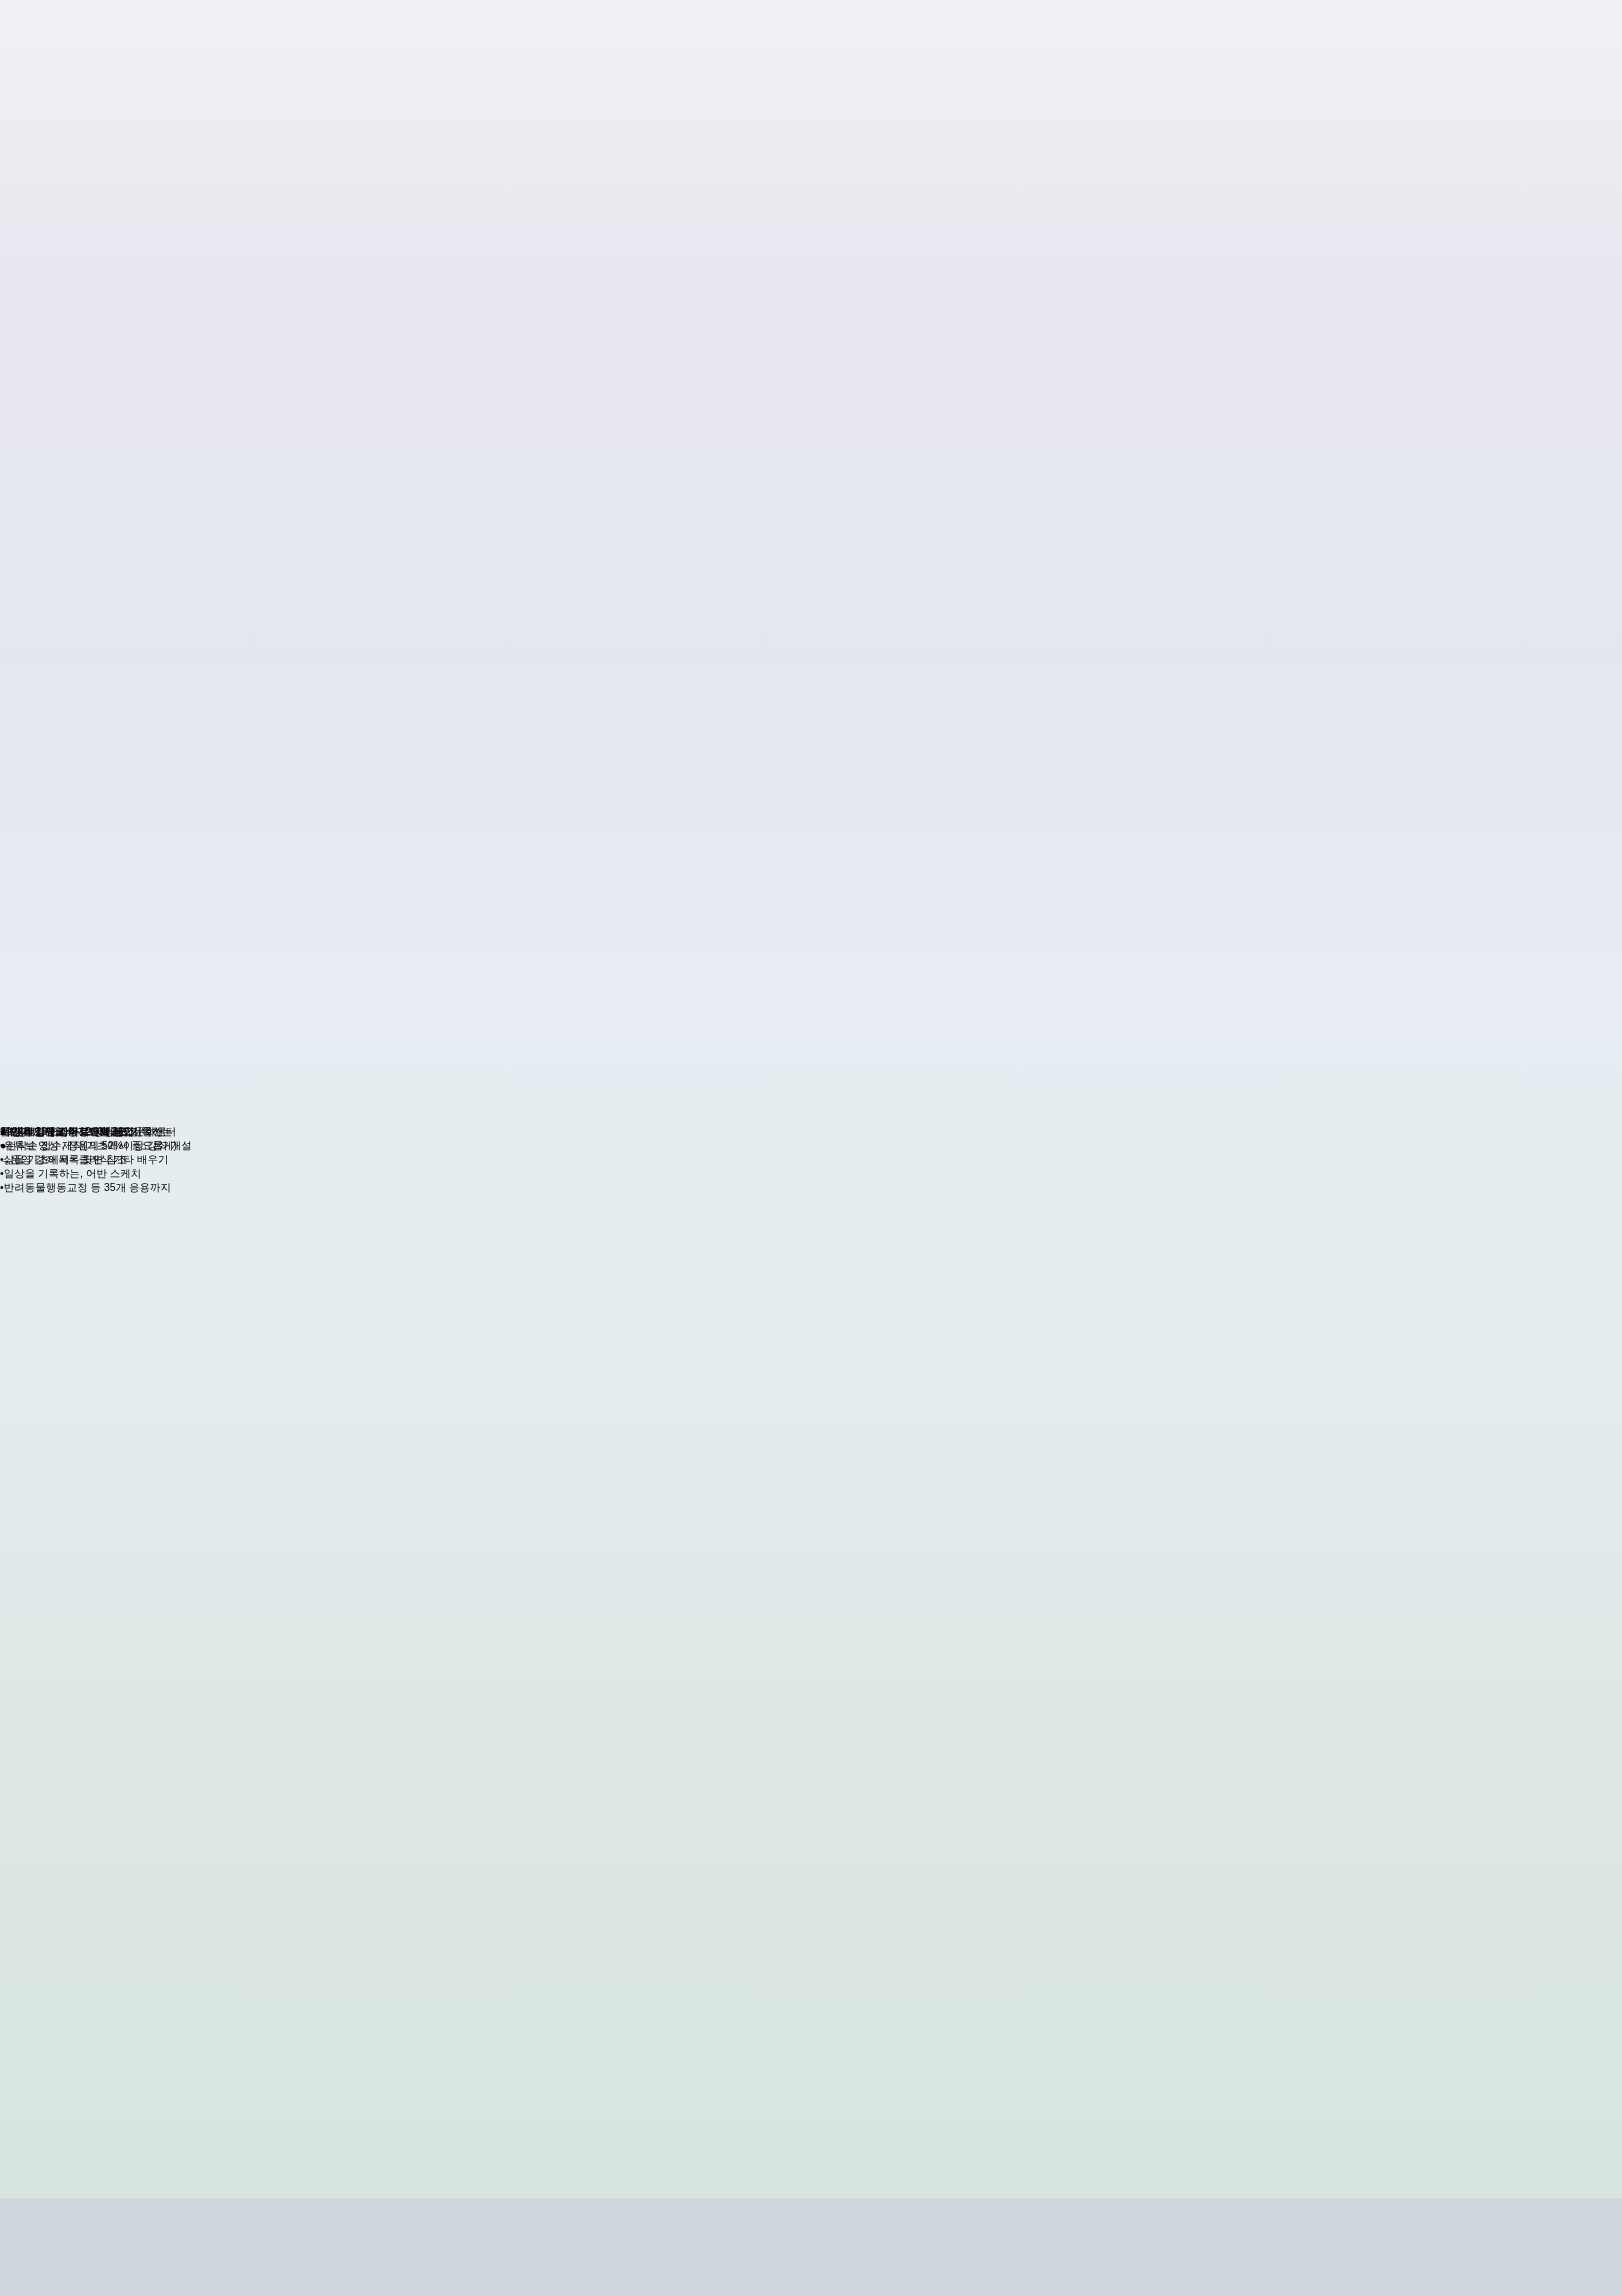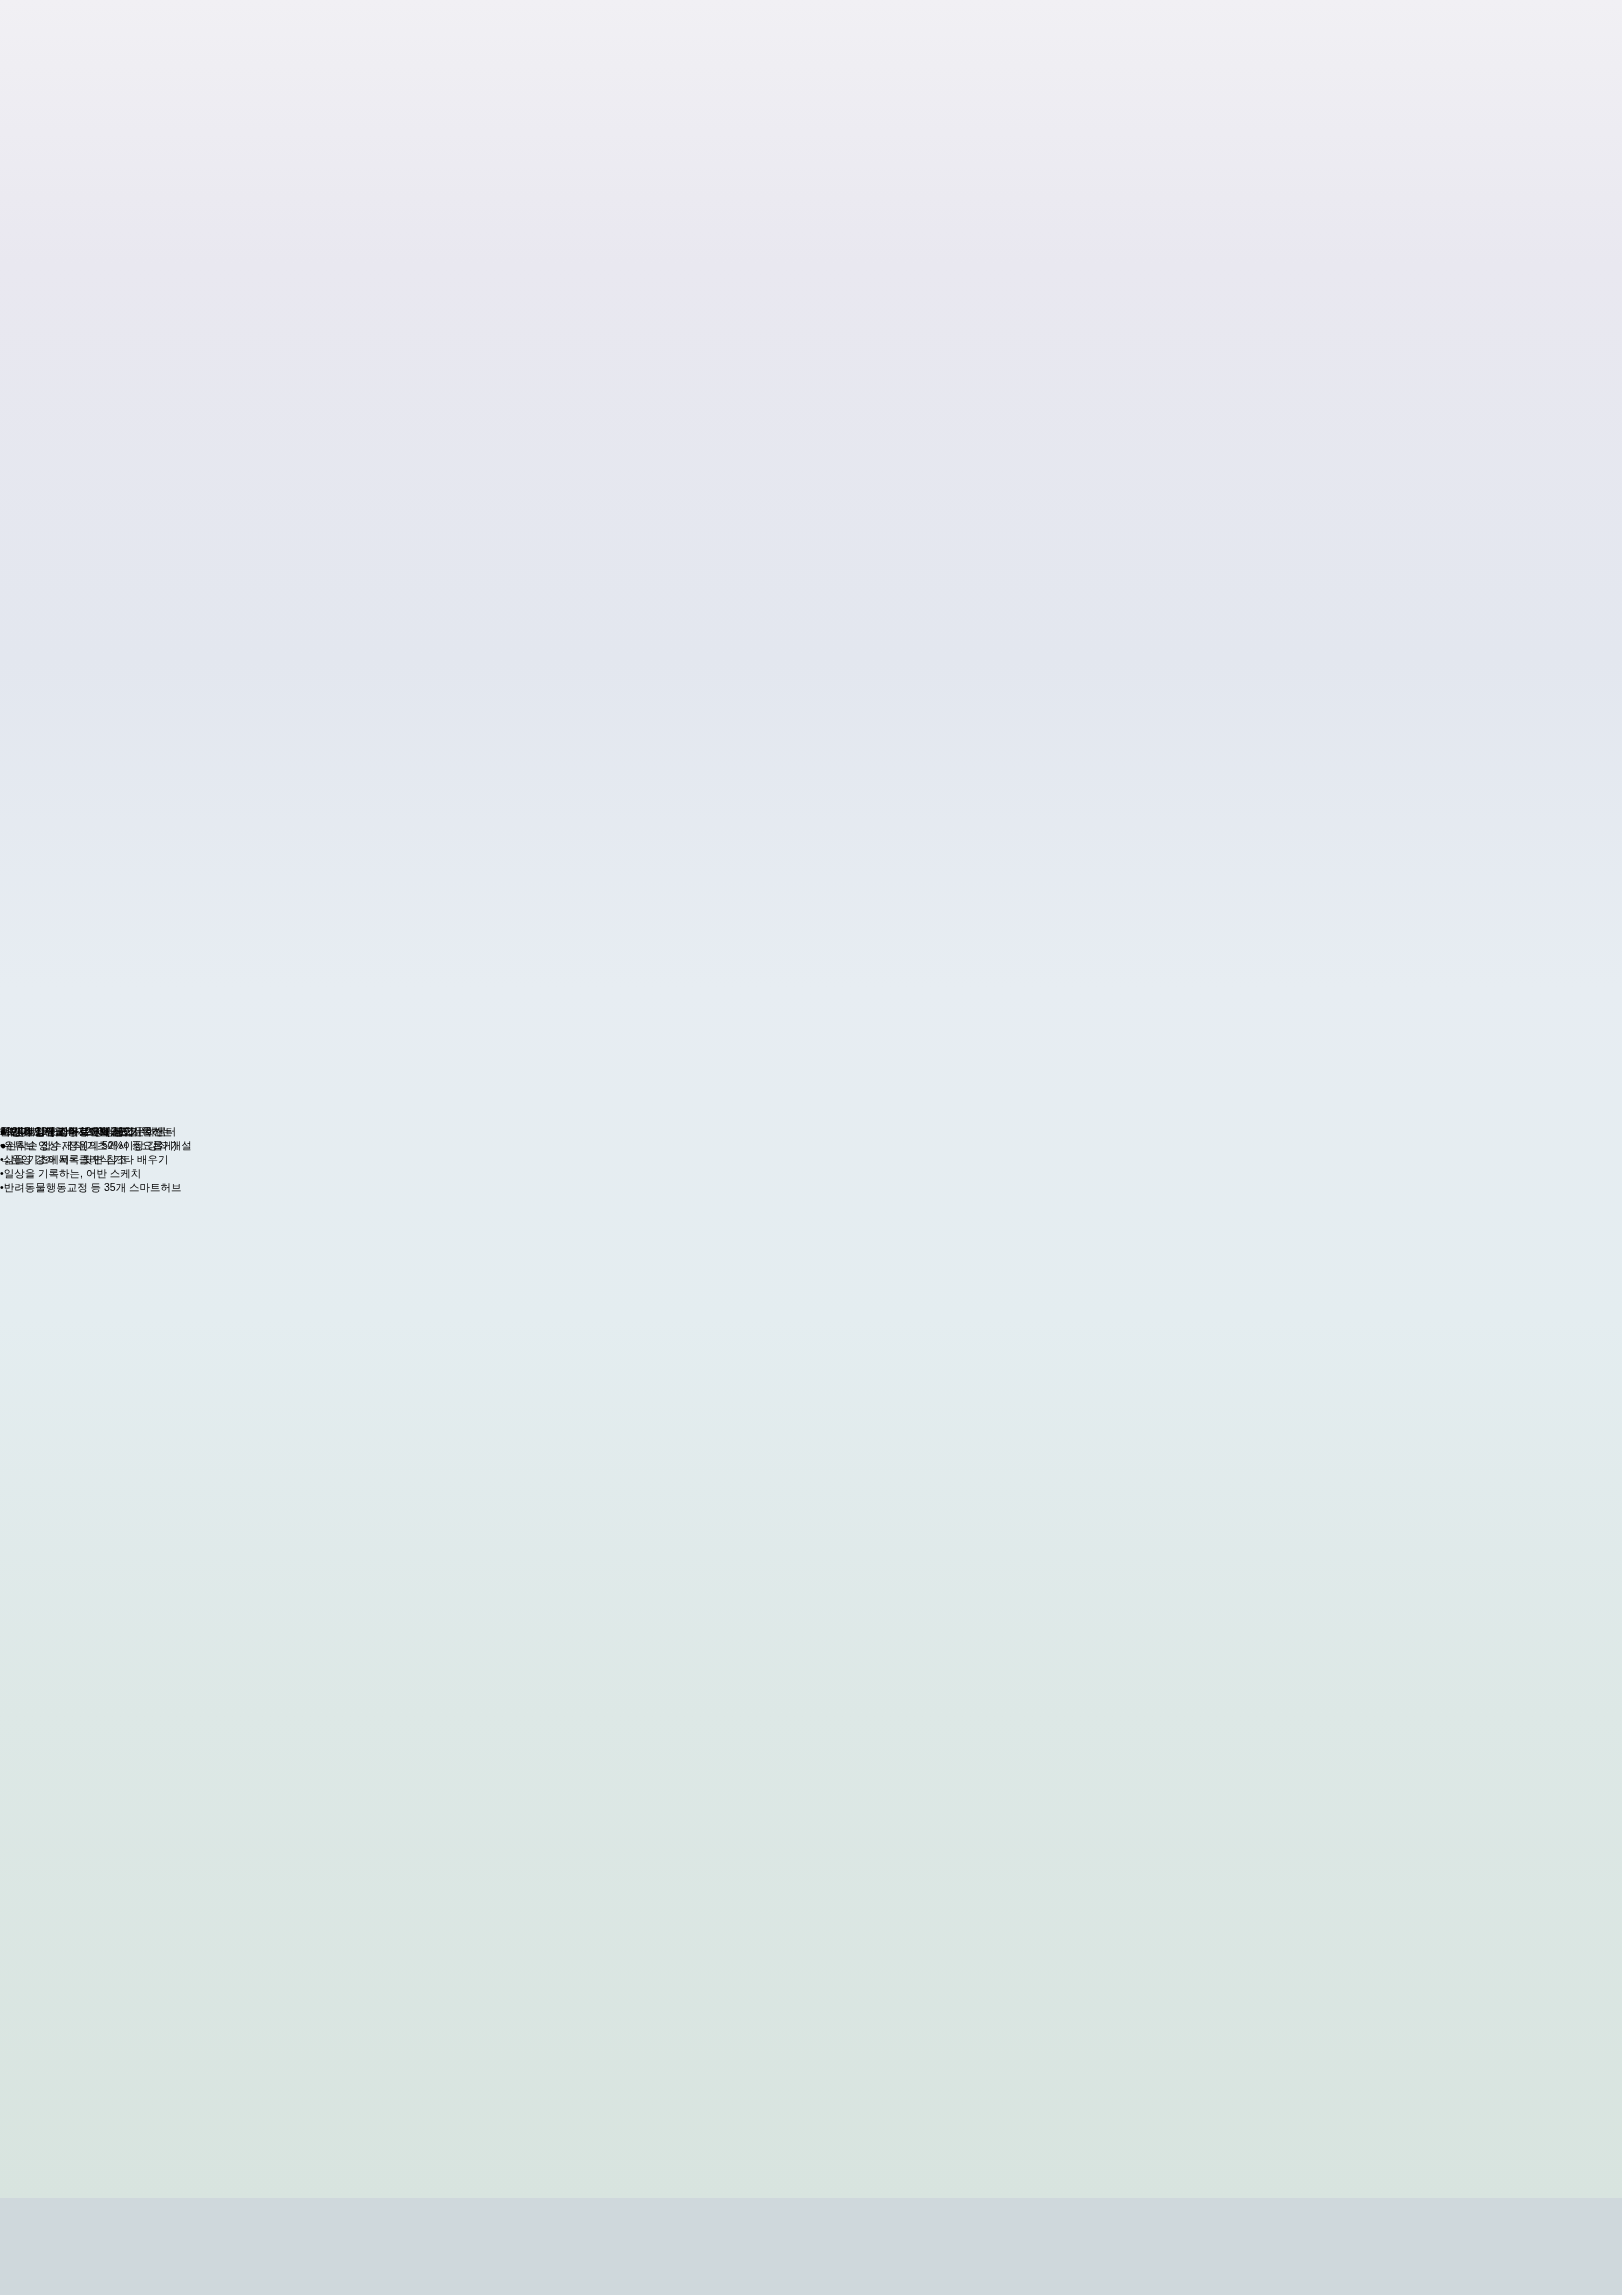--- a/index.html
+++ b/index.html
@@ -59,21 +59,21 @@
   <div class="abs tealB1"></div>
   <div class="abs tealB2"></div>
   <div class="abs tealRing"></div>
 
   <div class="abs sch-head">운영 8. 12.(월) ~ 12. 6.(금)</div>
   <div class="abs sch-list">
     <div class="sch-item"><span class="b">•</span><span>그림책감정코칭지도자 2급 기록하는</span></div>
     <div class="sch-item"><span class="b">•</span><span>유튜브 영상 제작(기초에서 풍요롭게)</span></div>
     <div class="sch-item"><span class="b">•</span><span>삶을 기초에서~ 클래식 기타 배우기</span></div>
     <div class="sch-item"><span class="b">•</span><span>일상을 기록하는, 어반 스케치</span></div>
-    <div class="sch-item"><span class="b">•</span><span>반려동물행동교정 등 35개 스마트허브</span></div>
+    <div class="sch-item"><span class="b">•</span><span>반려동물행동교정 등 35개 응용까지</span></div>
   </div>
   <div class="abs sch-notes">
     <div class="sch-note"><span class="tb">●</span><span>수강료, 재료비 강좌별 상이</span></div>
     <div class="sch-note"><span class="tb">●</span><span>선착순 접수, 정원의 </span><span class="bold">52%이상</span><span> 강좌 개설</span></div>
     <div class="sch-note"><span class="arrow-g">→</span><span>운영 강좌 목록 뒷면 참조</span></div>
   </div>
 
   
   <div class="blueBar" style="left:92px;top:1142px;width:1447px;height:17px;"></div>
   <div class="blueBar" style="left:92px;top:1172px;width:1447px;height:17px;"></div>

